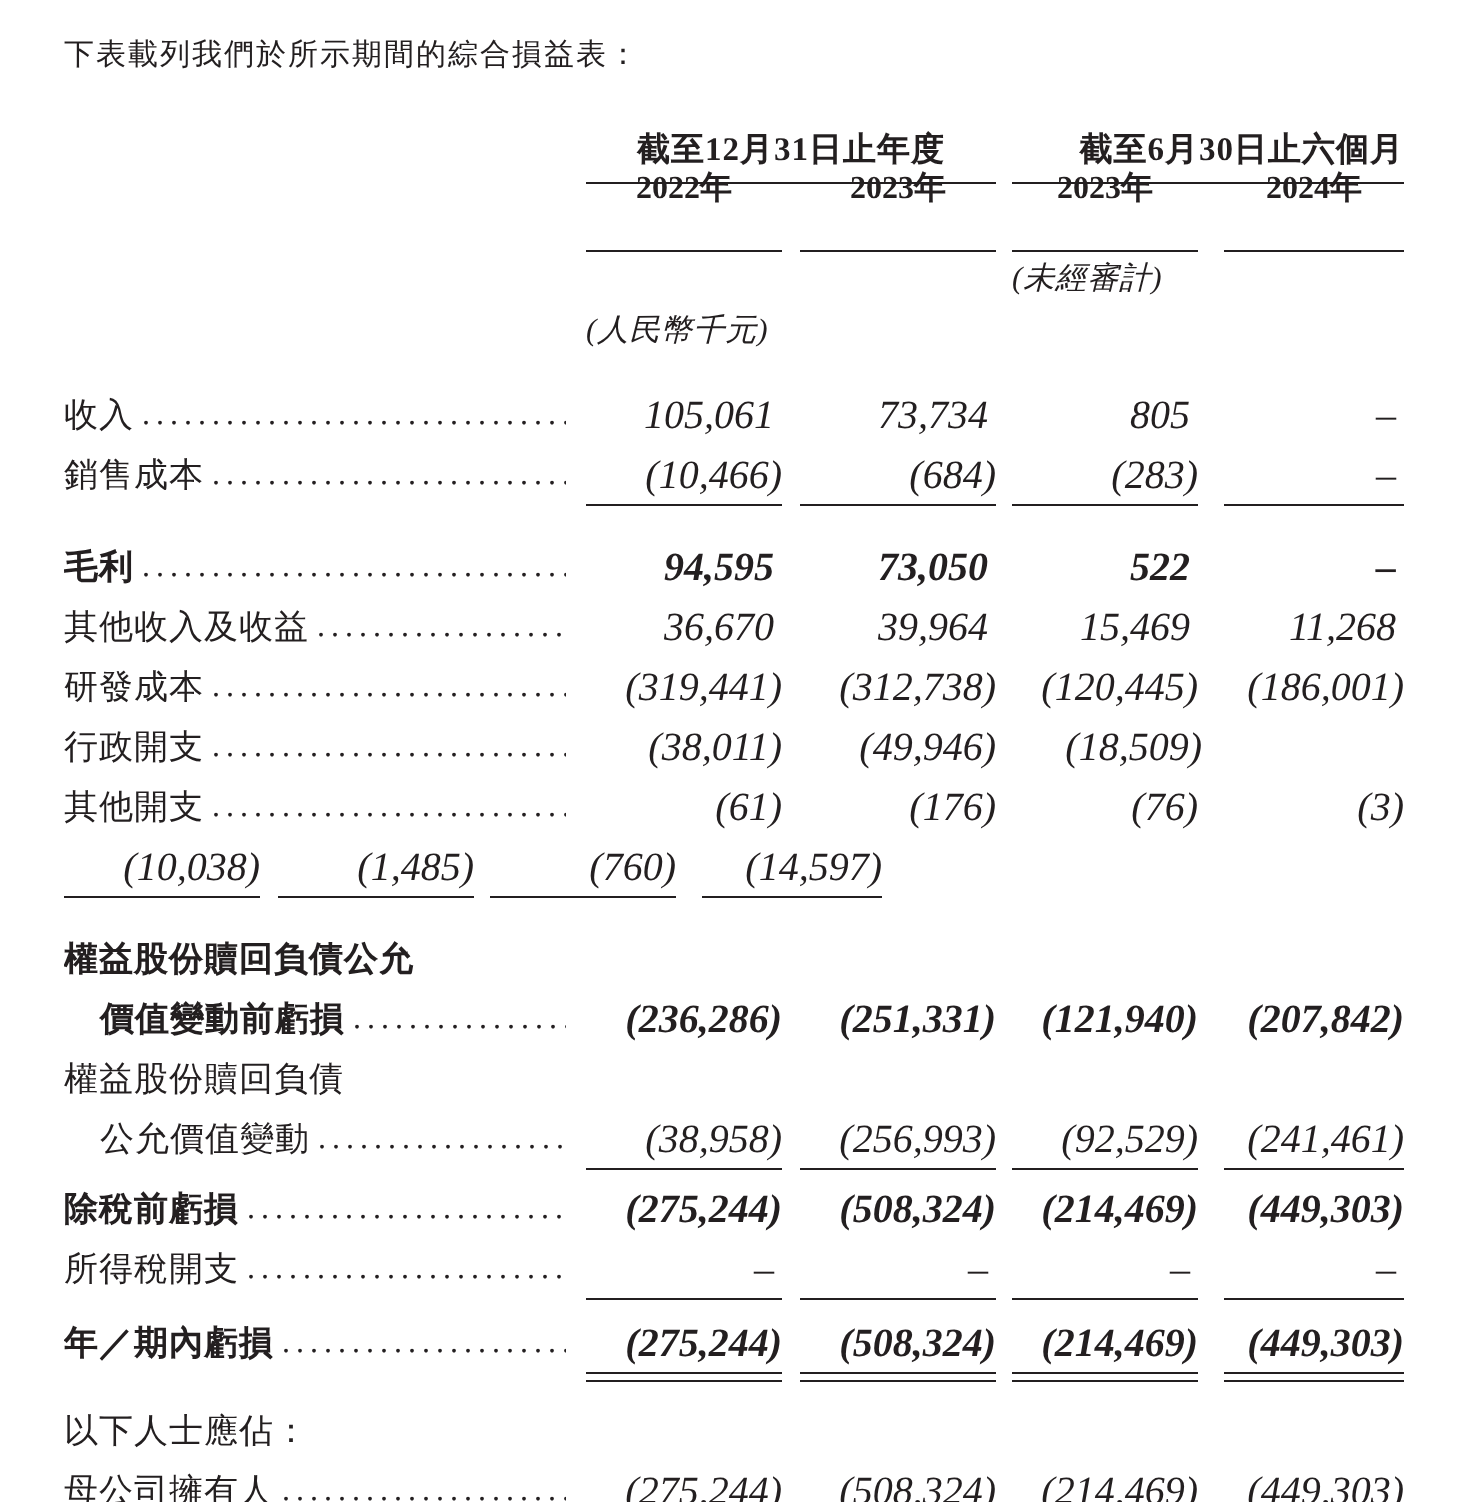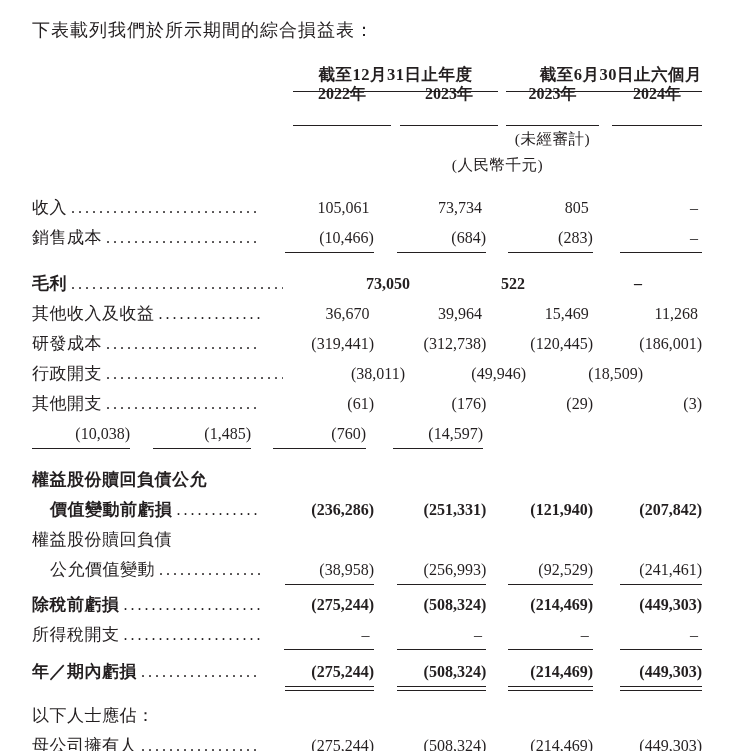--- a/index.html
+++ b/index.html
@@ -3,21 +3,21 @@
 <meta charset="utf-8">
 <style>
   html,body { margin:0; padding:0; }
   .page {
     position:relative; width:732px; height:751px; overflow:hidden;
     background:#ffffff; color:#231f20;
     font-family:"Liberation Serif","DejaVu Serif",serif;
   }
   .intro {
     position:absolute; top:18px; left:32px; margin:0;
-    font-size:18px; letter-spacing:1px; white-space:nowrap;
+    font-size:15px; letter-spacing:1px; white-space:nowrap;
   }
   .fintable { position:absolute; top:59px; left:32px; width:670px; }
   .line { display:flex; }
 
   
   .lc  { width:261px; display:flex; box-sizing:border-box; padding-right:10px; overflow:hidden; }
   .v   { width:98px;  text-align:right; box-sizing:border-box; }
   .v2  { margin-left:9px; }
   .v3  { width:93px; margin-left:8px; }
   .v4  { width:90px; margin-left:13px; }
@@ -31,28 +31,28 @@
   }
   .grp1 { width:205px; margin-left:261px; }
   .grp2 { width:196px; margin-left:8px;text-align:right; }
   .hy { height:34px; align-items:flex-end; }
   .yr {
     border-bottom:1.5px solid #231f20; padding-bottom:20px;
     text-align:center; font-weight:bold; font-size:16px;
   }
   .noteline1 { height:27px; align-items:center; }
   .noteline2 { height:24px; align-items:center; }
-  .note { font-size:15.5px; text-align:center; letter-spacing:0.5px; }
+  .note { font-style:italic; font-size:15.5px; text-align:left; letter-spacing:0.5px; }
   .spanvals { width:409px; }
 
   
-  .r { height:30px;gap:14px; }
+  .r { height:30px; }
   .r .lc span { line-height:30px; }
   .rl { font-size:17px; letter-spacing:0.5px; white-space:nowrap; }
-  .val { font-size:16px; line-height:30px; }
+  .val { font-size:20px; line-height:30px;font-style:italic; }
   .b .rl, .b .val { font-weight:bold; }
   .rule .val { border-bottom:1.5px solid #231f20; }
   .dbl .val { border-bottom:1.5px solid #231f20; position:relative; }
   .dbl .val::after {
     content:""; position:absolute; left:0; right:0; bottom:-4.5px;
     border-top:1.5px solid #231f20;
   }
   .dots { flex:1; overflow:hidden; white-space:nowrap; font-weight:normal;
           font-size:16px; letter-spacing:3px; margin-left:4px; }
   .dots::after { content:"......................................................................"; }
@@ -114,20 +114,21 @@
       <div class="v v2 val">(684)</div>
       <div class="v3 v val">(283)</div>
       <div class="v4 v val" style="padding-right: 4px;">–</div>
     </div>
 
     <div class="line r b mt4">
       <div class="lc">
           <span class="rl">毛利</span>
           <span class="dots"></span>
         </div>
+      <div class="v val" style="padding-right: 4px;">94,595</div>
       <div class="v v2 val" style="padding-right: 4px;">73,050</div>
       <div class="v3 v val" style="padding-right: 4px;">522</div>
       <div class="v4 v val" style="padding-right: 4px;">–</div>
     </div>
 
     <div class="line r">
       <div class="lc">
           <span class="rl">其他收入及收益</span>
           <span class="dots"></span>
         </div>
@@ -158,21 +159,21 @@
       <div class="v4 v val">(18,509)</div>
     </div>
 
     <div class="line r">
       <div class="lc">
           <span class="rl">其他開支</span>
           <span class="dots"></span>
         </div>
       <div class="v val">(61)</div>
       <div class="v v2 val">(176)</div>
-      <div class="v3 v val">(29)</div>
+      <div class="v3 v val">(76)</div>
       <div class="v4 v val">(3)</div>
     </div>
 
     <div class="line r rule">
       <div class="v val">(10,038)</div>
       <div class="v v2 val">(1,485)</div>
       <div class="v3 v val">(760)</div>
       <div class="v4 v val">(14,597)</div>
     </div>
 

